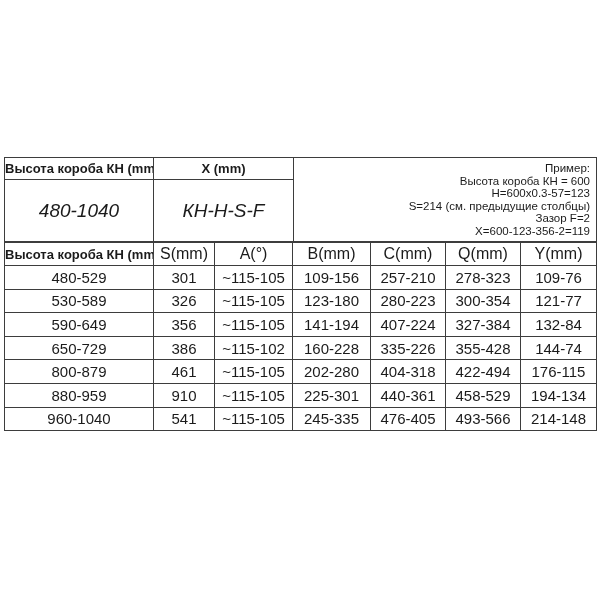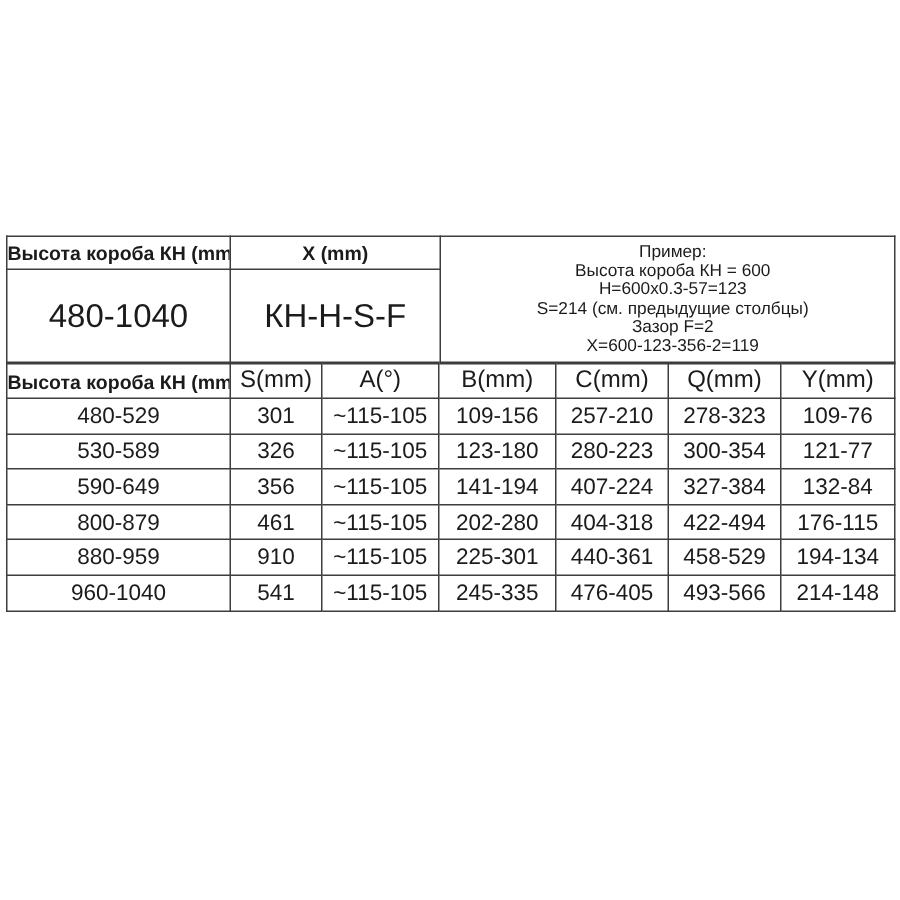--- a/index.html
+++ b/index.html
@@ -35,25 +35,26 @@
     white-space: nowrap;
   }
   
   .t1 .hdr th {
     height: 21px;
     font-size: 13px;
     font-weight: bold;
   }
   .t1 .val td {
     height: 61px;
-    font-size: 22px;
+    font-size: 19px;
     font-weight: normal;
+    font-style: italic;
   }
   .t1 td.example {
-    text-align: center;
+    text-align: right;
     vertical-align: top;
     padding: 4px 6px 0 13px;
     font-size: 11.5px;
     line-height: 12.6px;
     font-weight: normal;
     white-space: normal;
   }
   
   .t2 .hdr th {
     height: 22px;
@@ -142,20 +143,29 @@
     <tr class="row">
       <td>590-649</td>
       <td>356</td>
       <td>~115-105</td>
       <td>141-194</td>
       <td>407-224</td>
       <td>327-384</td>
       <td>132-84</td>
     </tr>
     <tr class="row">
+      <td>650-729</td>
+      <td>386</td>
+      <td>~115-102</td>
+      <td>160-228</td>
+      <td>335-226</td>
+      <td>355-428</td>
+      <td>144-74</td>
+    </tr>
+    <tr class="row">
       <td>800-879</td>
       <td>461</td>
       <td>~115-105</td>
       <td>202-280</td>
       <td>404-318</td>
       <td>422-494</td>
       <td>176-115</td>
     </tr>
     <tr class="row">
       <td>880-959</td>

